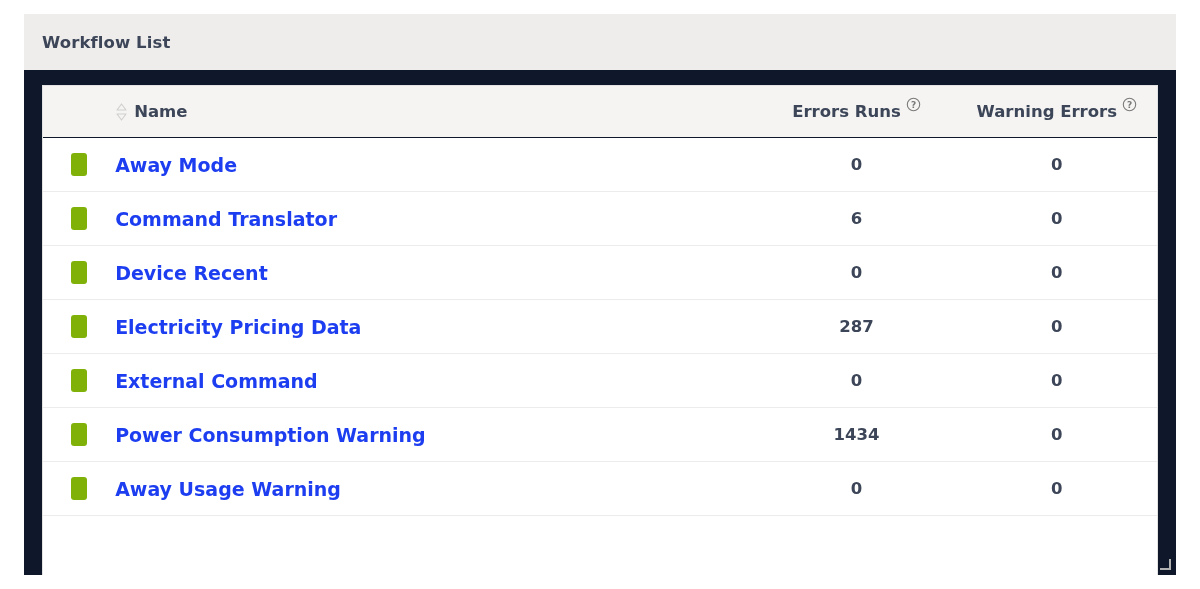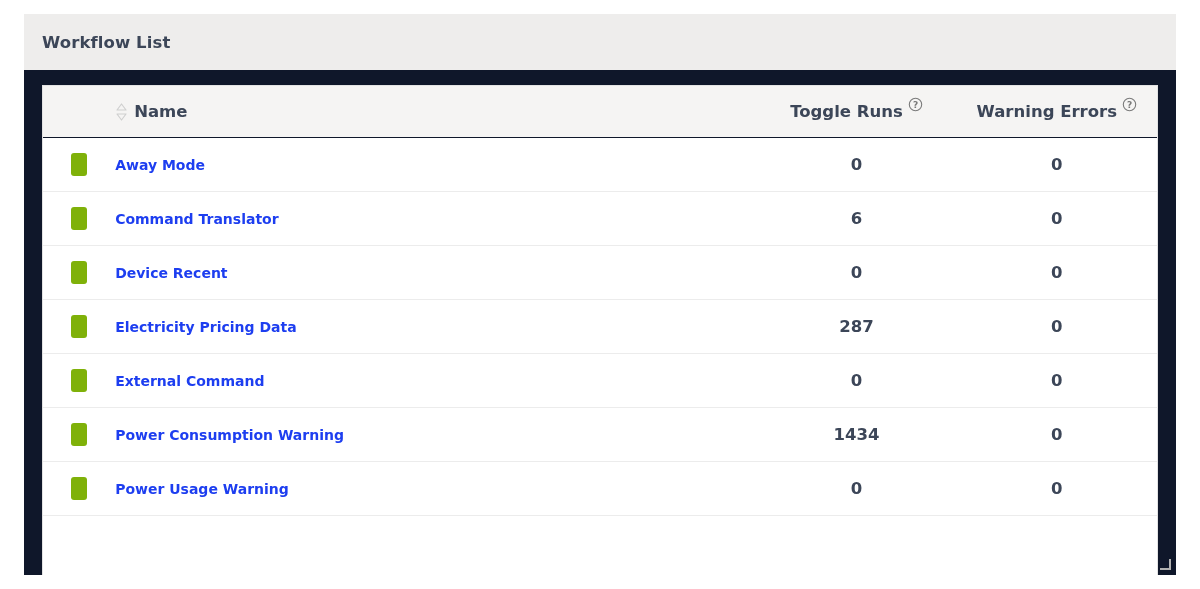--- a/index.html
+++ b/index.html
@@ -125,21 +125,21 @@
     display: inline-block;
     width: 16px;
     height: 23px;
     border-radius: 3px;
     vertical-align: middle;
   }
 
   .wf-link {
     color: #1d3ef0;
     font-weight: bold;
-    font-size: 14px;
+    font-size: 19px;
     text-decoration: none;
     cursor: pointer;
   }
 
   .resize-handle {
     position: absolute;
     right: 5px;
     bottom: 4px;
     width: 14px;
     height: 14px;
@@ -170,21 +170,21 @@
                     <path d="M6.5 2 L11 8 L2 8 Z" fill="none" stroke="#cfcfcf" stroke-width="1.2" stroke-linejoin="round"></path>
                     <path d="M6.5 18 L11 12 L2 12 Z" fill="none" stroke="#cfcfcf" stroke-width="1.2" stroke-linejoin="round"></path>
                   </svg>
                 </span>
                 <span>Name</span>
               </div>
             </th>
 
             <th class="col-runs">
               <div class="th-inner">
-                <span>Toggle Runs</span>
+                <span>Errors Runs</span>
                 <span class="help-icon">
                   <svg width="15" height="15" viewBox="0 0 15 15">
                     <circle cx="7.5" cy="7.5" r="6.2" fill="none" stroke="#7a7a7a" stroke-width="1.1"></circle>
                     <text x="7.5" y="10.9" text-anchor="middle" font-size="9" font-family="DejaVu Sans, sans-serif" fill="#7a7a7a">?</text>
                   </svg>
                 </span>
               </div>
             </th>
 
             <th class="col-errors">
@@ -232,21 +232,21 @@
               <td class="cell-errors">0</td>
             </tr>
             <tr>
               <td class="cell-status"><span class="status-box" style="background: rgb(127, 177, 9);"></span></td>
               <td class="cell-name"><a class="wf-link">Power Consumption Warning</a></td>
               <td class="cell-runs">1434</td>
               <td class="cell-errors">0</td>
             </tr>
             <tr>
               <td class="cell-status"><span class="status-box" style="background: rgb(127, 177, 9);"></span></td>
-              <td class="cell-name"><a class="wf-link">Power Usage Warning</a></td>
+              <td class="cell-name"><a class="wf-link">Away Usage Warning</a></td>
               <td class="cell-runs">0</td>
               <td class="cell-errors">0</td>
             </tr>
           </tbody>
       </table>
     </div>
 
     <span class="resize-handle">
       <svg width="14" height="14" viewBox="0 0 14 14">
         <path d="M13 2 L13 12 L3 12" fill="none" stroke="#b0b0b0" stroke-width="2"></path>

